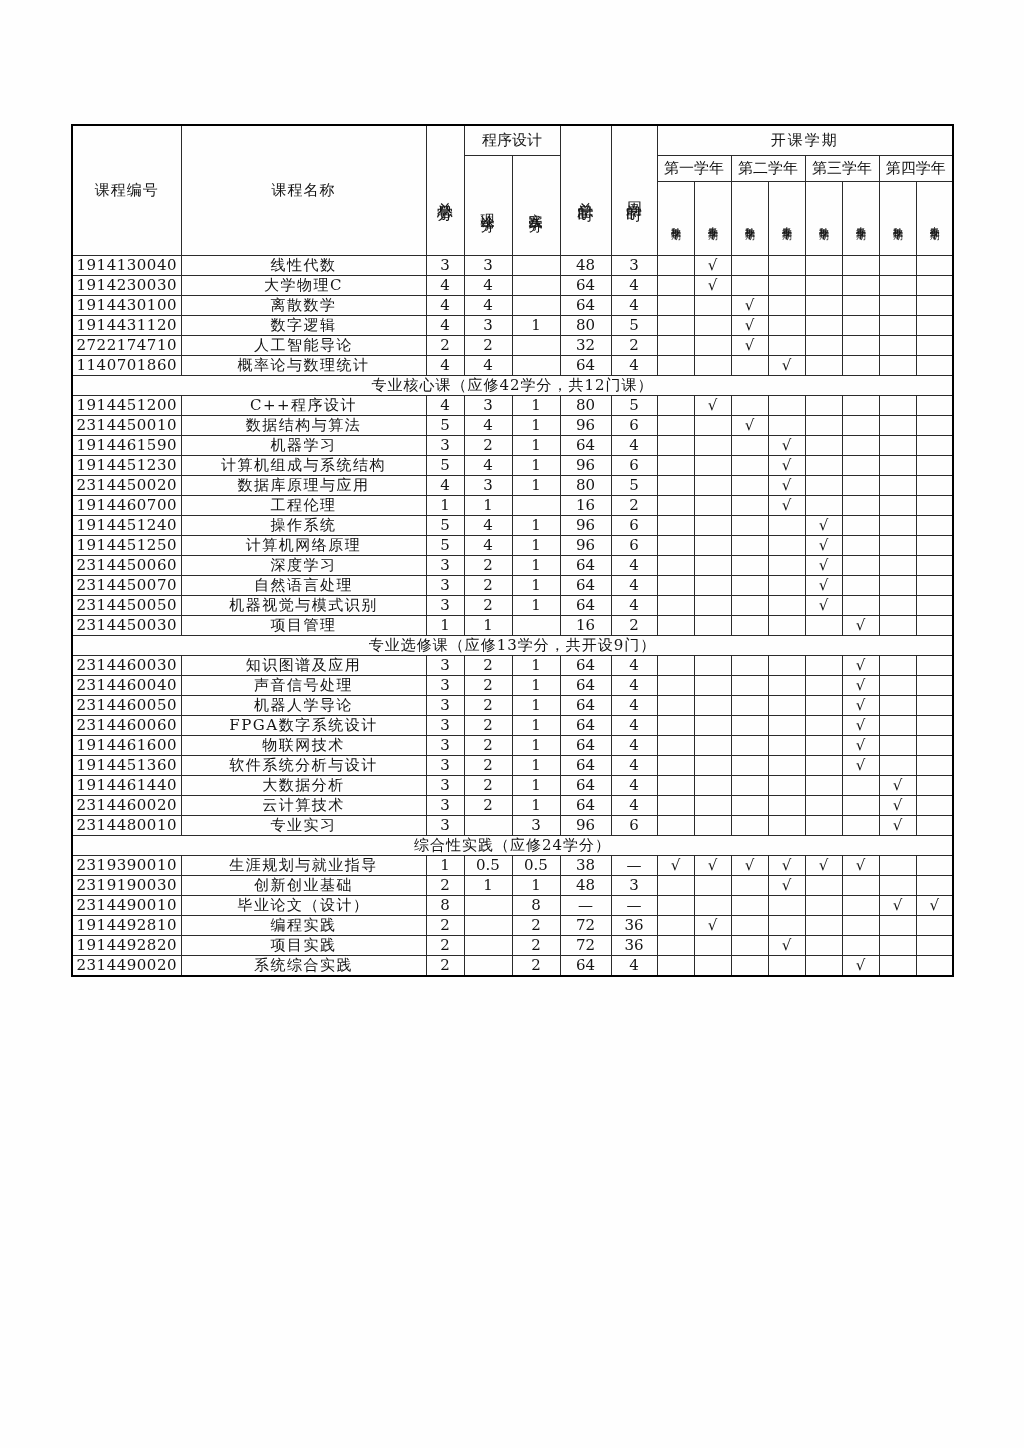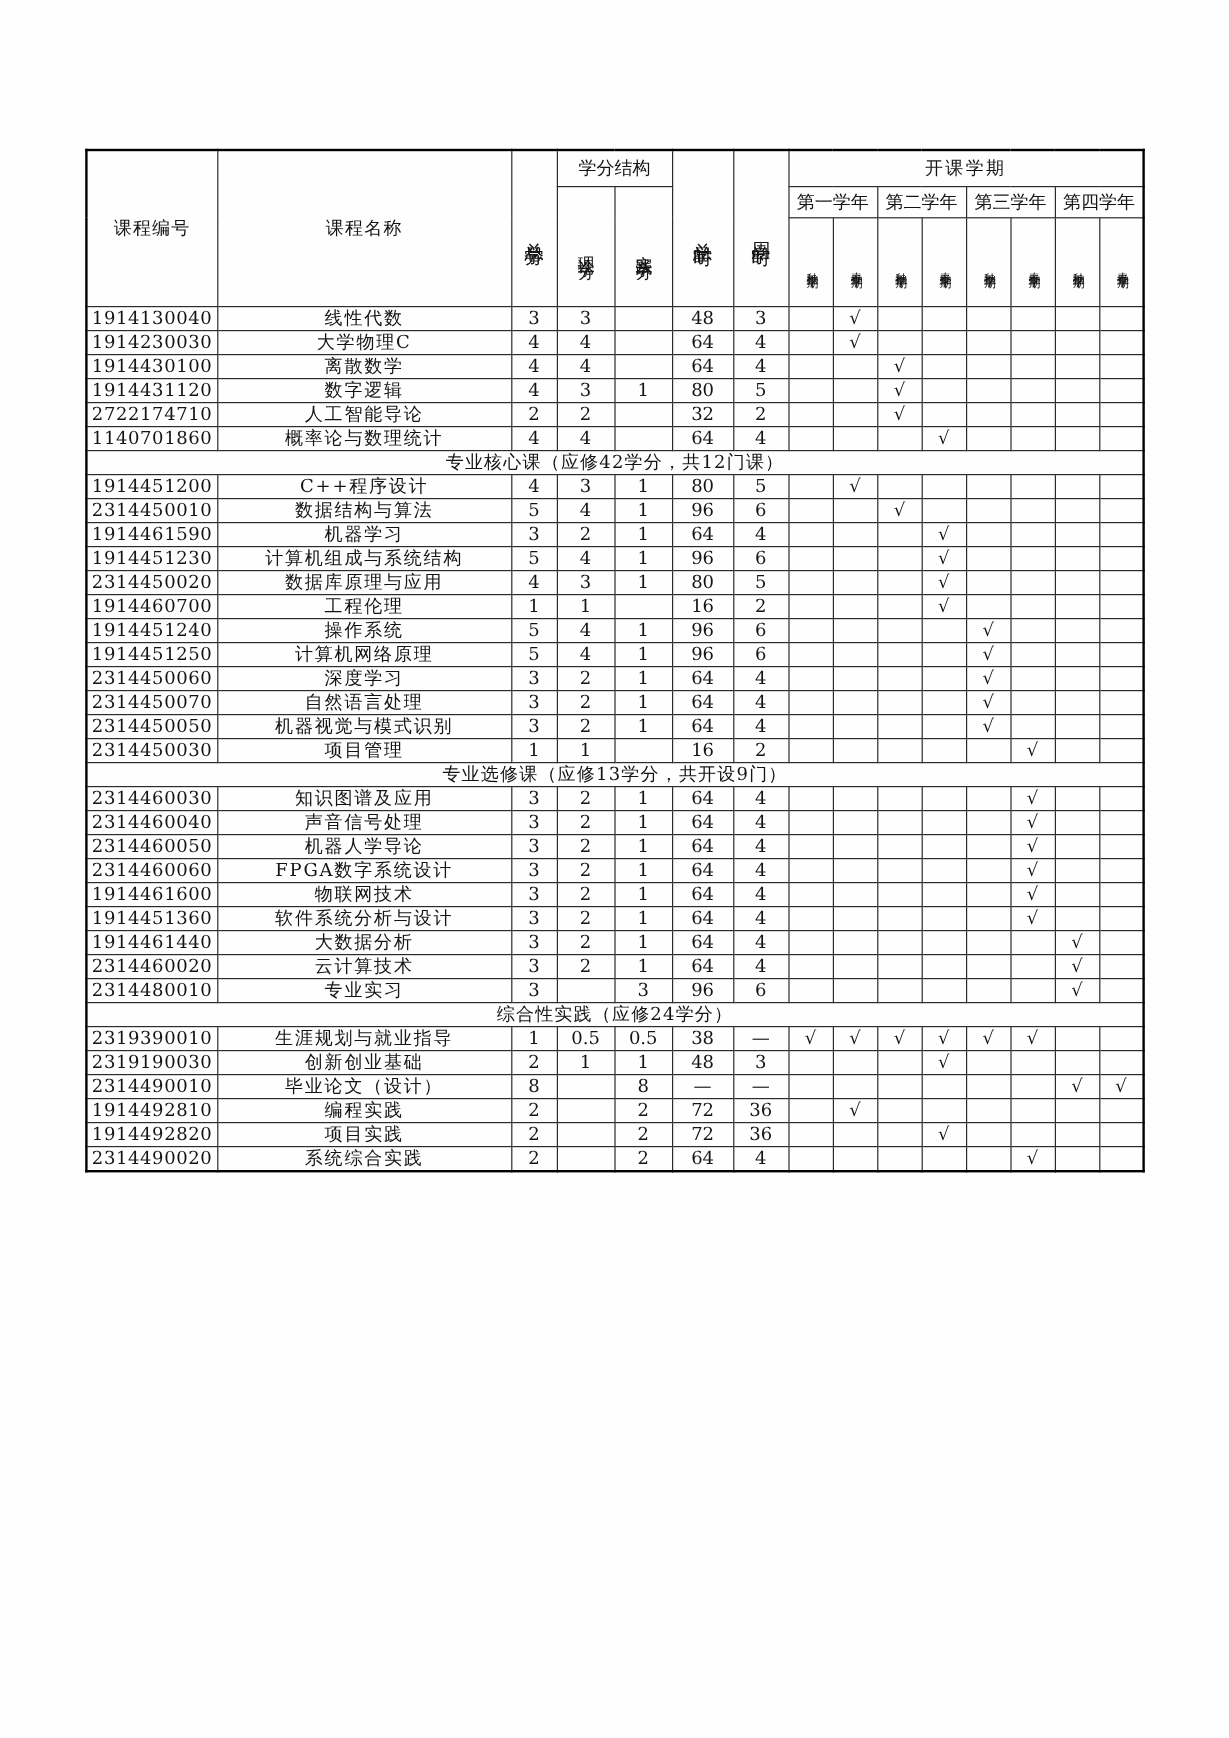--- a/index.html
+++ b/index.html
@@ -80,21 +80,21 @@
       <col style="width:37px">
         <col style="width:37px">
         <col style="width:37px">
         <col style="width:37px">
     </colgroup>
     <thead>
       <tr class="hdr-1">
         <td rowspan="3" class="h-main">课程编号</td>
         <td rowspan="3" class="h-main">课程名称</td>
         <td rowspan="3"><span class="v v16">总学分</span></td>
-        <td colspan="2" class="h-struct">学分结构</td>
+        <td colspan="2" class="h-struct">程序设计</td>
         <td rowspan="3"><span class="v v16">总学时</span></td>
         <td rowspan="3"><span class="v v16">周学时</span></td>
         <td colspan="8" class="h-big">开课学期</td>
       </tr>
       <tr class="hdr-2">
         <td rowspan="2"><span class="v v14">理论学分</span></td>
         <td rowspan="2"><span class="v v14">实践学分</span></td>
         <td colspan="2" class="h-small">第一学年</td>
         <td colspan="2" class="h-small">第二学年</td>
         <td colspan="2" class="h-small">第三学年</td>

